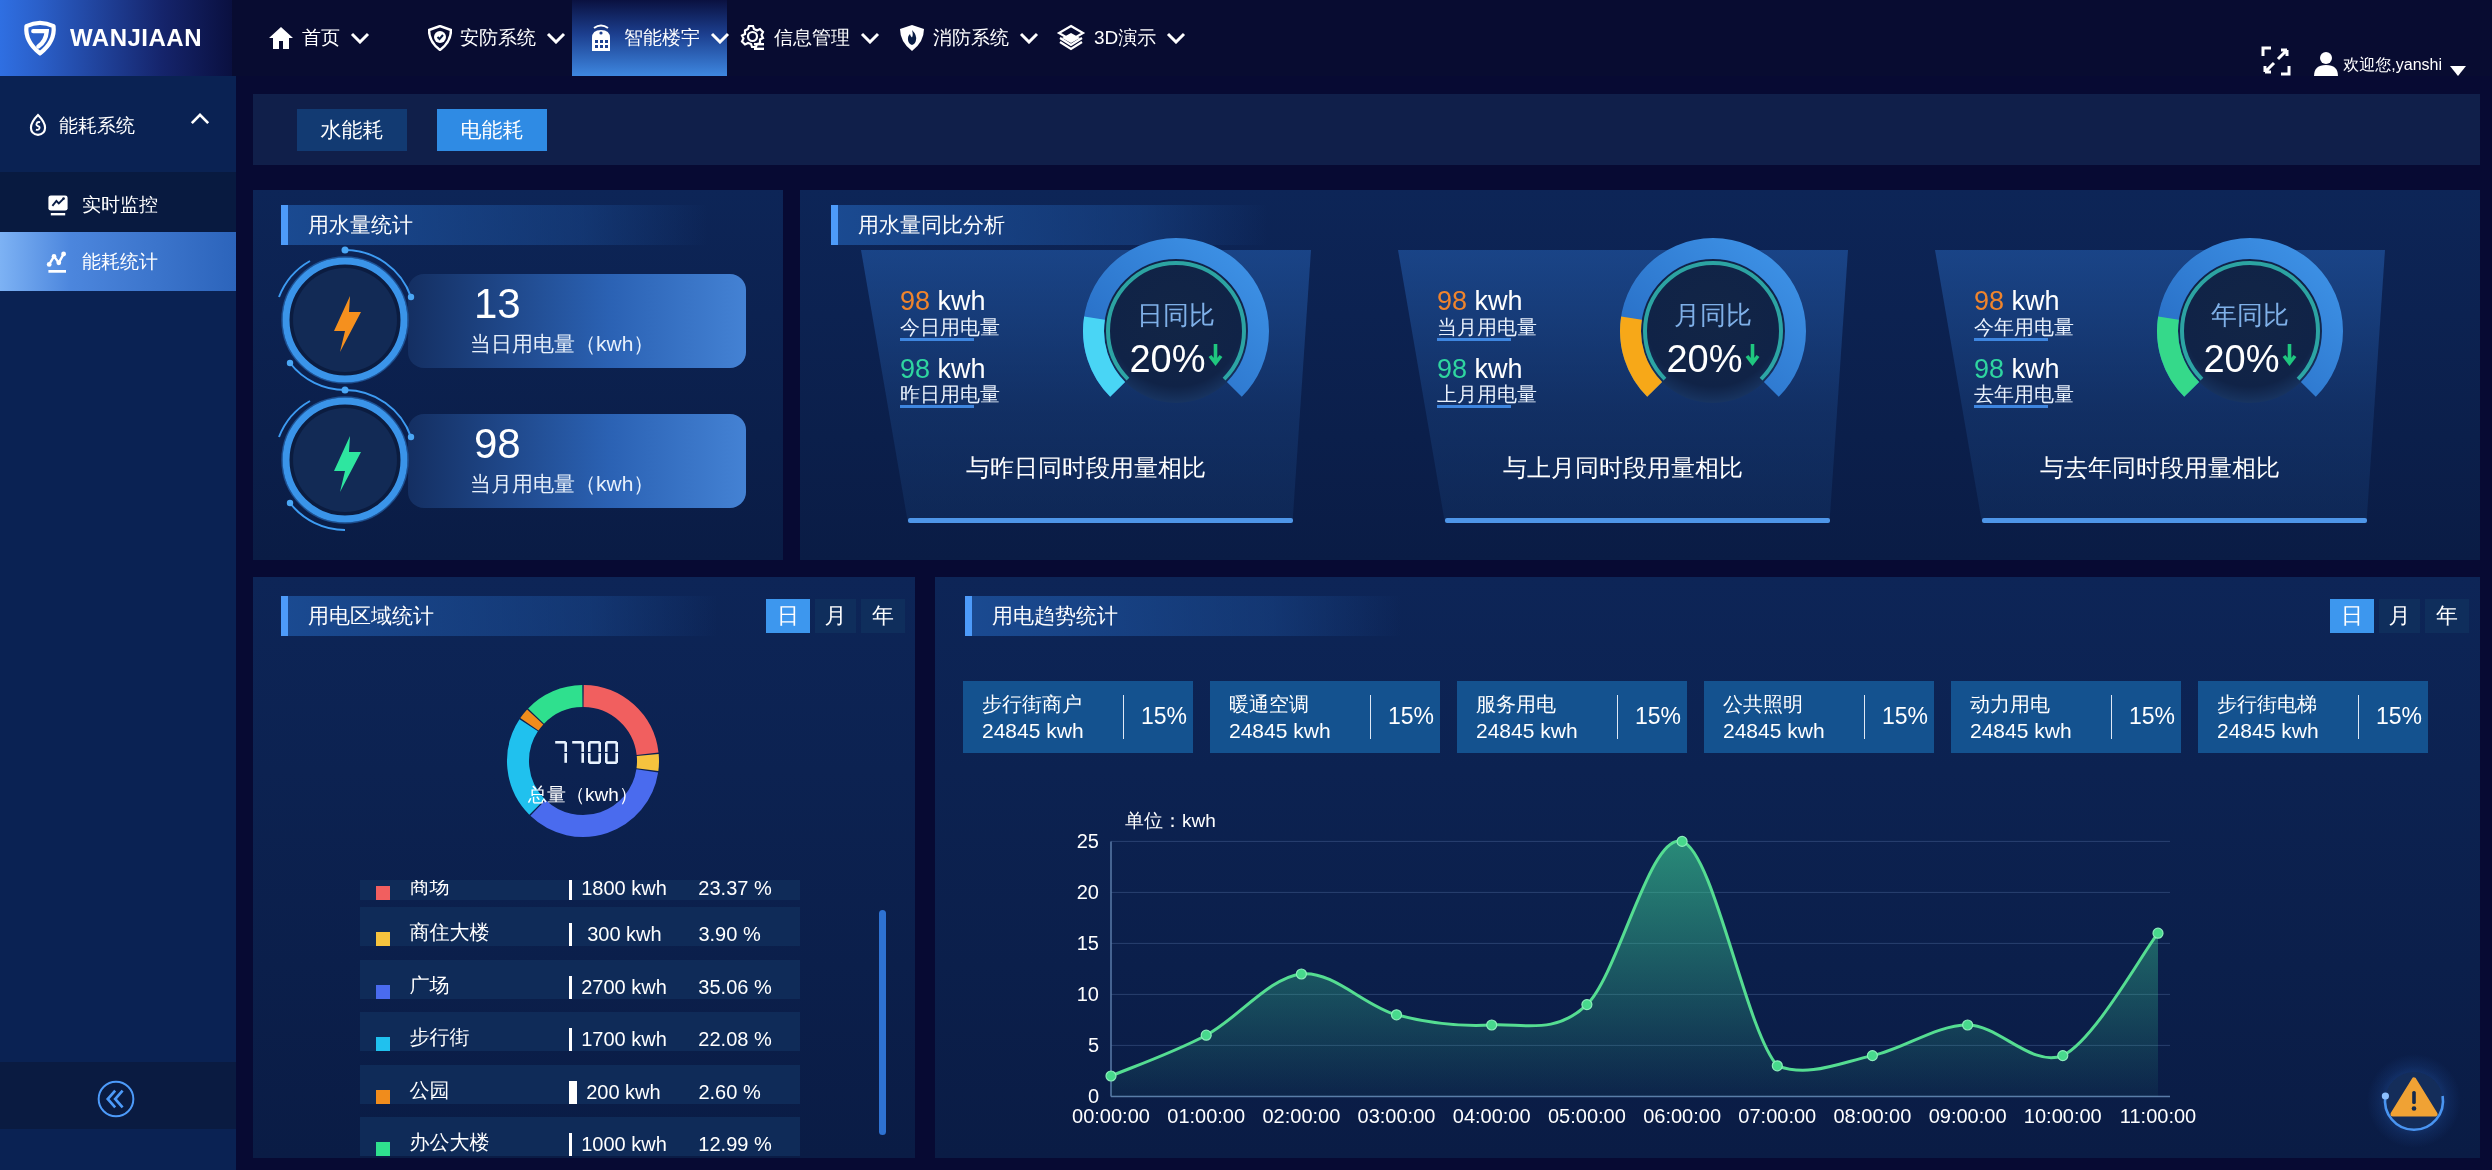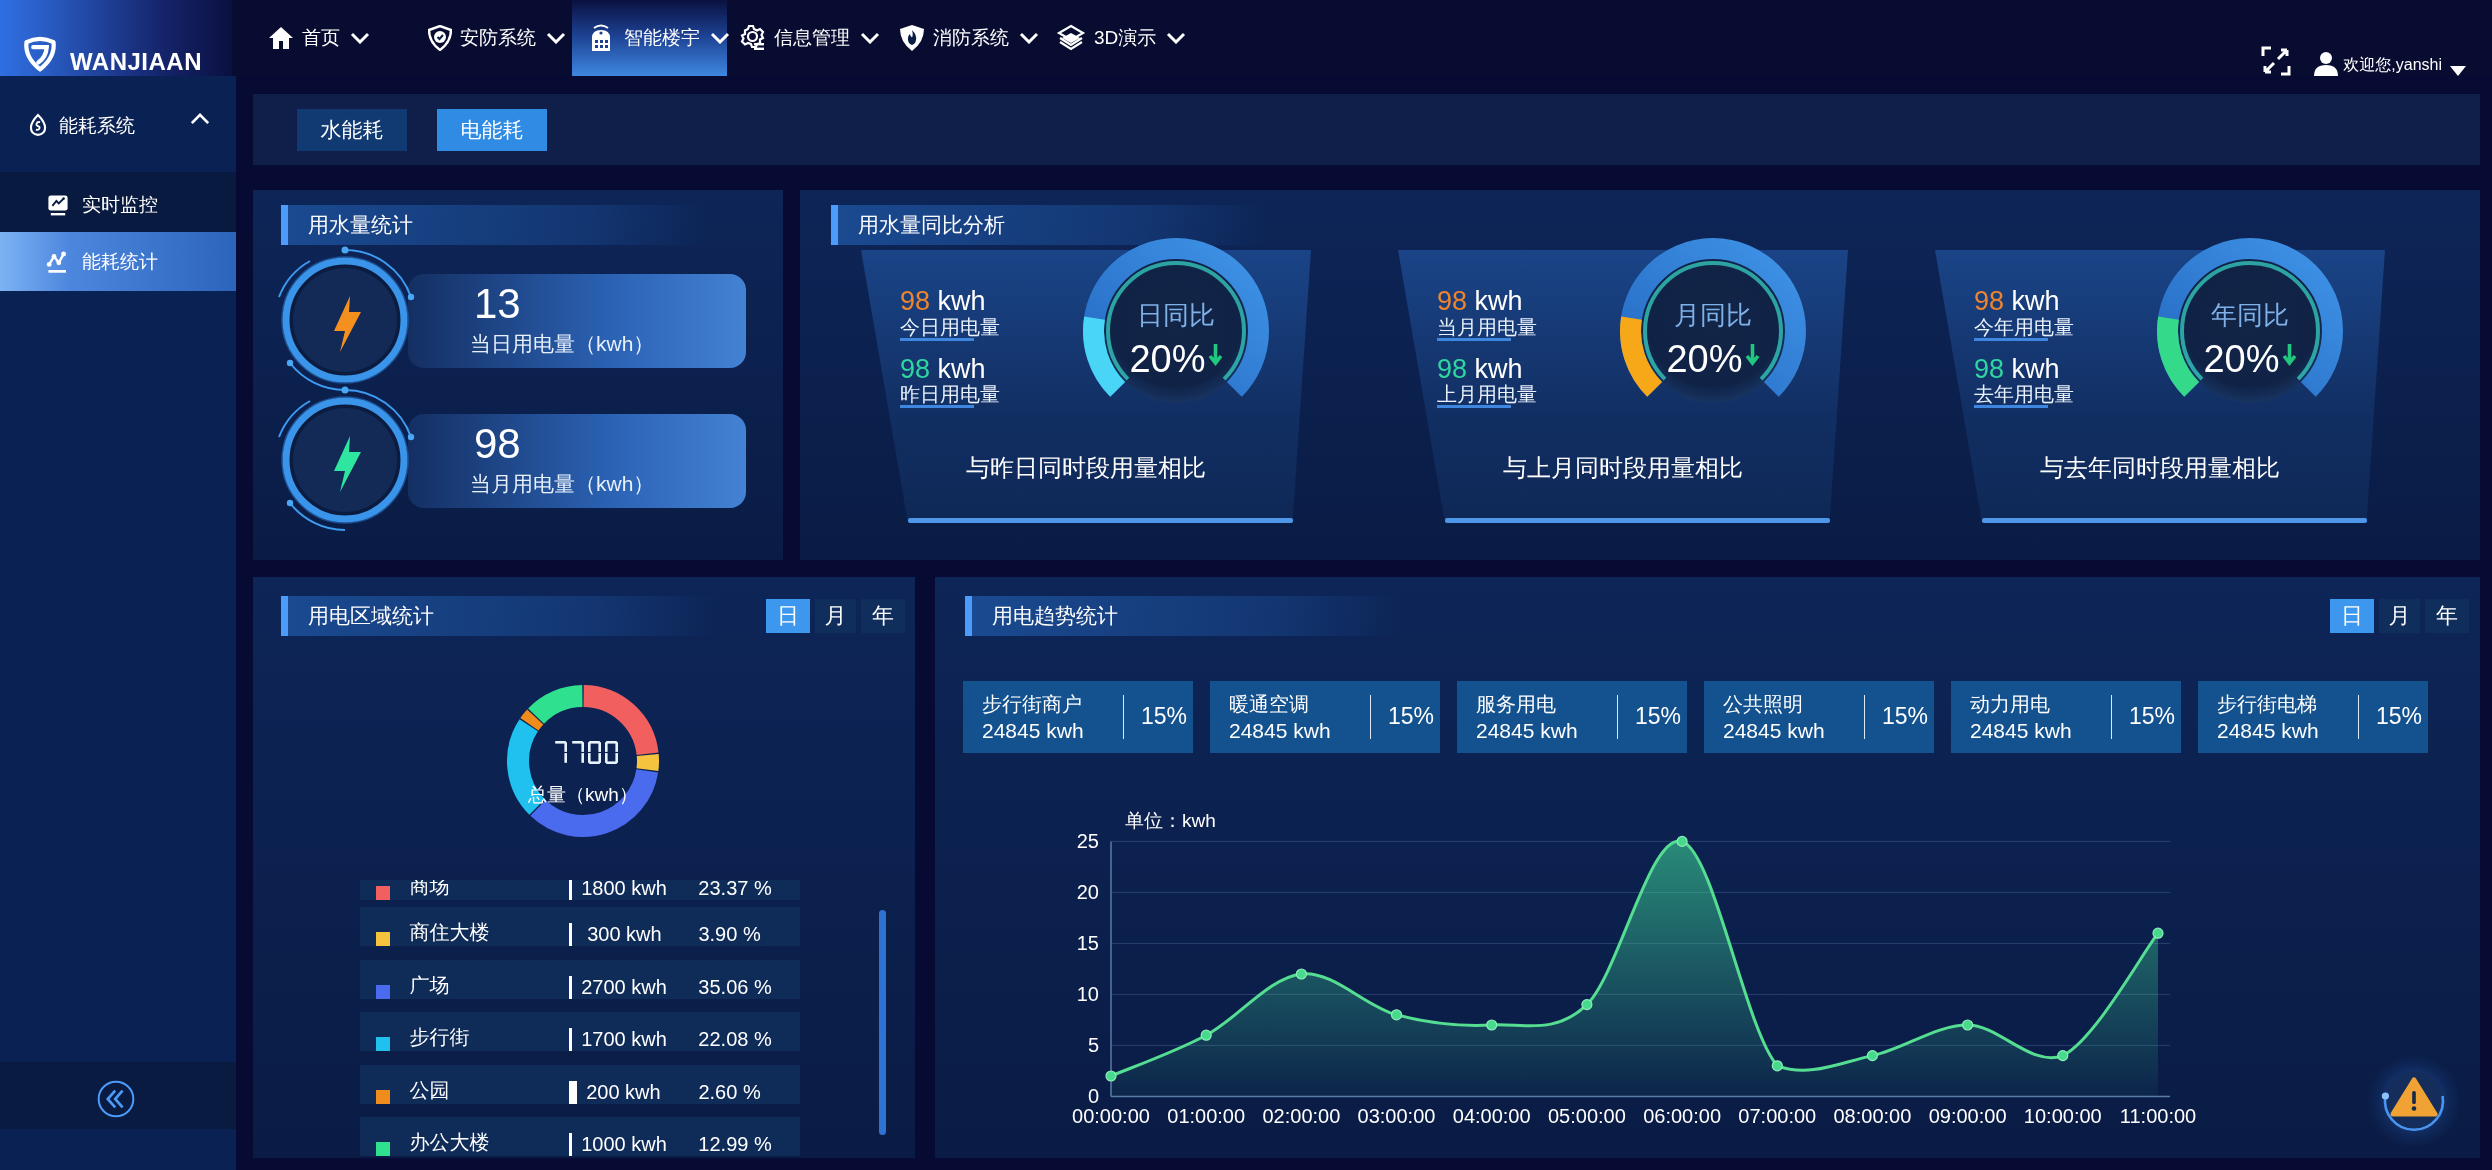--- a/index.html
+++ b/index.html
@@ -1,20 +1,20 @@
 <!DOCTYPE html>
 <html><head>
 <meta charset="utf-8">
 <style>
 *{margin:0;padding:0;box-sizing:border-box}
 html,body{width:2492px;height:1170px;overflow:hidden;background:#070a33;font-family:"Liberation Sans",sans-serif;color:#fff;position:relative}
 .abs{position:absolute}
 
 .header{position:absolute;left:0;top:0;width:2492px;height:76px;background:#080c31}
-.logo{position:absolute;left:0;top:0;width:232px;height:76px;background:linear-gradient(90deg,#2f6fe2 0%,#2a5ec7 18%,#15246b 70%,#0a1040 100%);display:flex;align-items:flex-end}
+.logo{position:absolute;left:0;top:0;width:232px;height:76px;background:linear-gradient(90deg,#2f6fe2 0%,#2a5ec7 18%,#15246b 70%,#0a1040 100%);display:flex;align-items:center}
 .logotxt{font-size:24px;font-weight:bold;letter-spacing:0.5px;color:#fff;margin-left:8px}
 .nav{position:absolute;top:0;height:76px;display:flex;align-items:center;font-size:19px;color:#fff;white-space:nowrap}
 .nav svg{margin-right:8px}
 .nav .chev{margin-left:10px}
 .nav-active{background:linear-gradient(180deg,#0a1140 0%,#1c3f8f 45%,#3e87e0 100%)}
 .hdright{position:absolute;right:26px;top:0;height:76px;display:flex;align-items:flex-end;font-size:16px}
 
 .sidebar{position:absolute;left:0;top:76px;width:236px;height:1094px;background:#0a2253}
 .mparent{position:absolute;left:0;top:37px;width:236px;height:58px;display:flex;align-items:flex-start;font-size:19px;white-space:nowrap}
 .subwrap{position:absolute;left:0;top:96px;width:236px;height:119px;background:#081a40}

